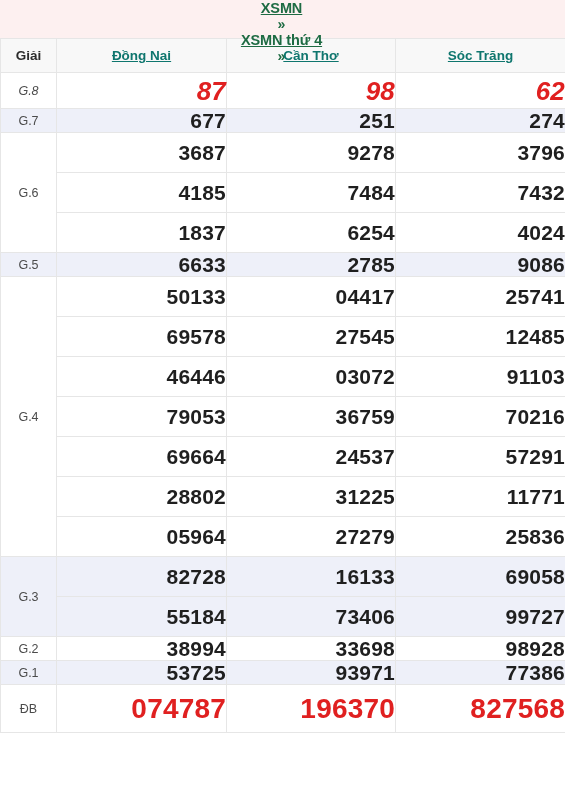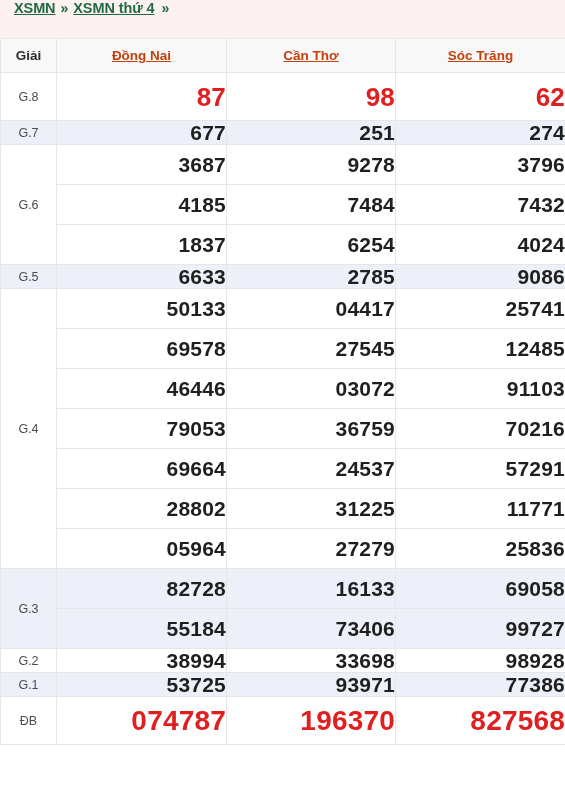--- a/index.html
+++ b/index.html
@@ -15,23 +15,24 @@
     overflow: hidden;
     font-family: "Liberation Sans", "DejaVu Sans", sans-serif;
     color: #222222;
   }
 
   
   .breadcrumb-bar {
     height: 38px;
     background: #fdf0f0;
     display: flex;
-    align-items: flex-start;
+    align-items: center;
     padding: 0 16px 0 14px;
     white-space: nowrap;
+    flex-direction: column;
   }
   .crumb-link {
     color: #1e6b43;
     font-size: 14.5px;
     font-weight: bold;
     text-decoration: underline;
     letter-spacing: -0.1px;
     cursor: pointer;
   }
   .crumb-sep {
@@ -69,21 +70,21 @@
   }
   th.th-giai {
     color: #2b2b2b;
     text-align: center;
     font-size: 13.5px;
   }
   th.th-prov {
     text-align: center;
   }
   th.th-prov .prov-link {
-    color: #c2410c;
+    color: #0f766e;
     text-decoration: underline;
     font-size: 13.5px;
     font-weight: bold;
     cursor: pointer;
   }
 
   
   tbody tr.alt { background: #eef0f9; }
   tbody tr.plain { background: #ffffff; }
 
@@ -104,21 +105,21 @@
   }
   
   tr.g8 td.num {
     color: #e02020;
     font-size: 26px;
   }
   tr.db td.num {
     color: #e02020;
     font-size: 28px;
   }
-  tr.g8 td, tr.g8 td.giai { height: 48px; }
+  tr.g8 td, tr.g8 td.giai { height: 36px; font-style: italic; }
   tr.db td, tr.db td.giai { height: 48px; }
   tr.single td { height: 24px; }
   tr.multi td  { height: 40px; }
 </style>
 </head>
 <body>
 
 <div class="breadcrumb-bar">
   <span class="crumb-link">XSMN</span>
   <span class="crumb-sep">»</span>

